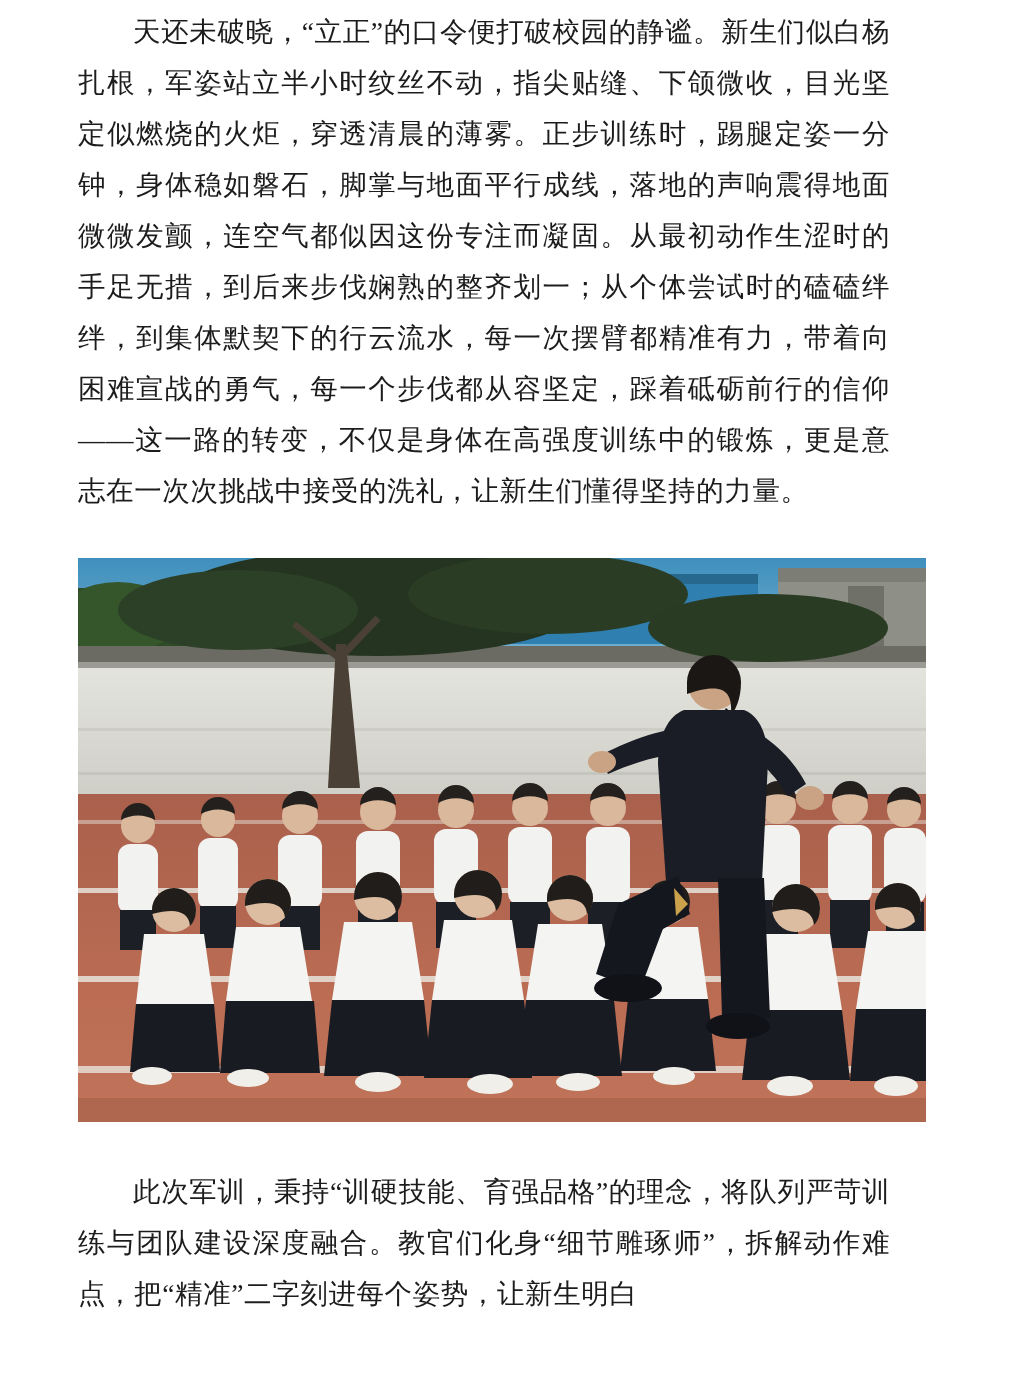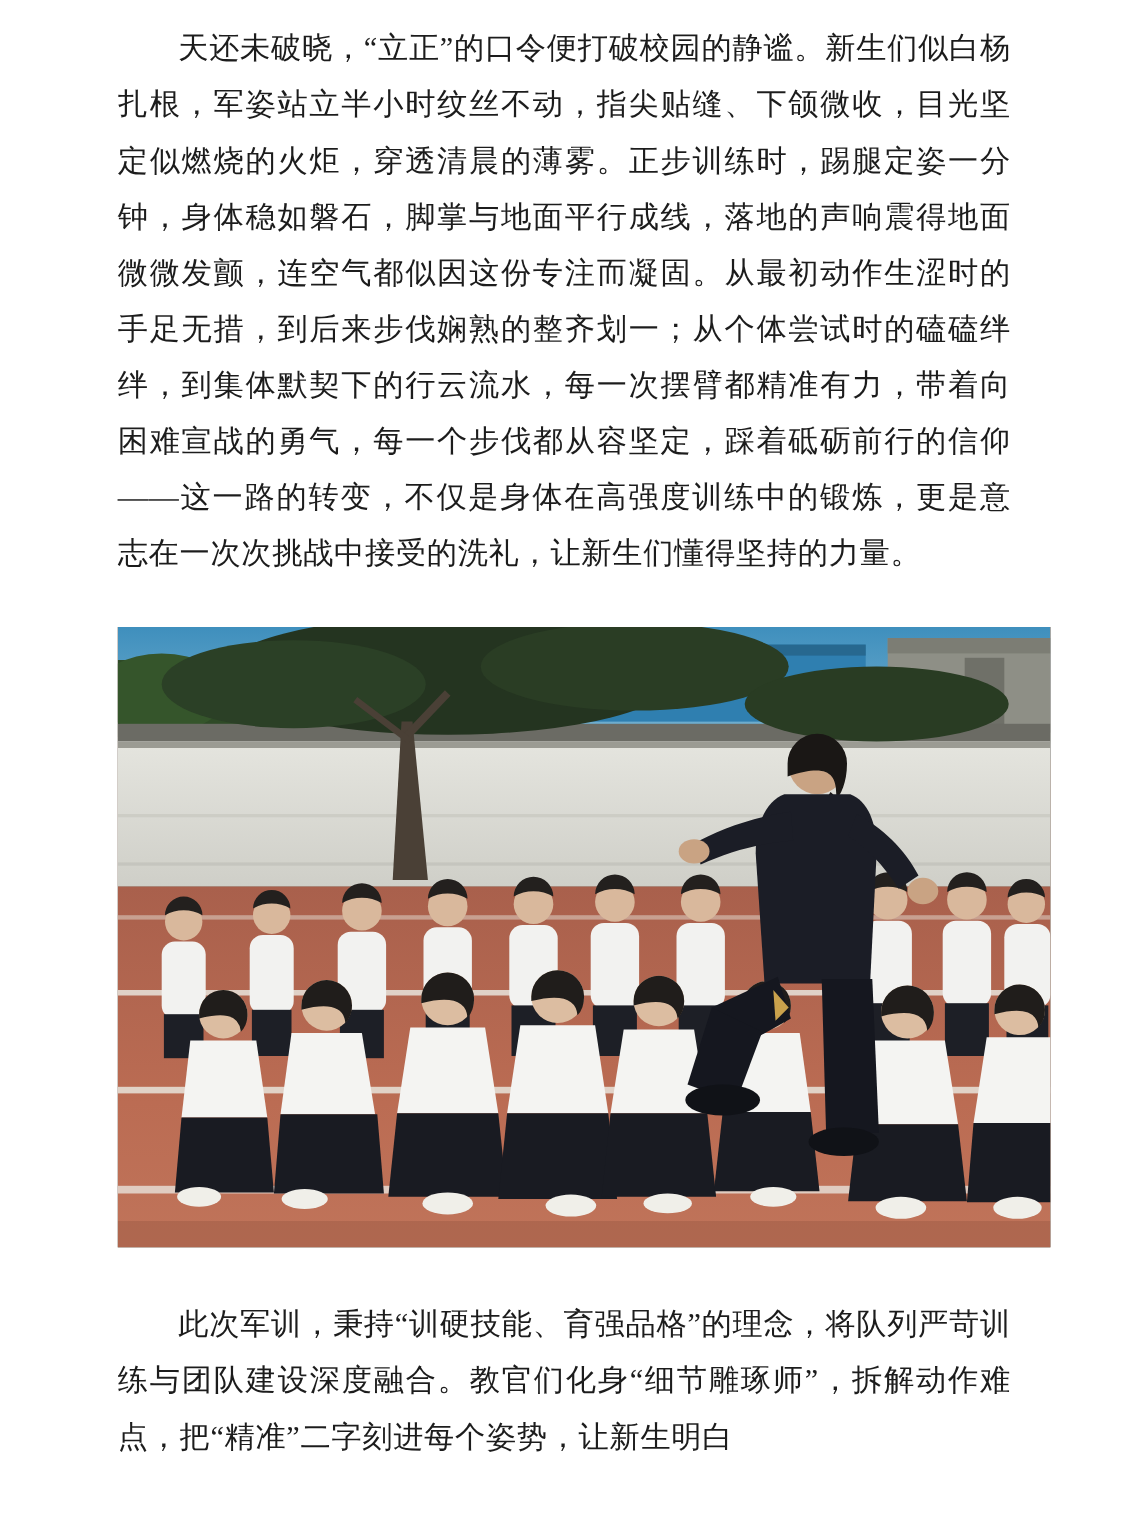--- a/index.html
+++ b/index.html
@@ -12,23 +12,22 @@
     height: 1384px;
     font-family: "Liberation Serif", "DejaVu Serif", serif;
     color: #1a1a1a;
     overflow: hidden;
     position: relative;
   }
   .page {
     width: 968px;
     height: 1384px;
     box-sizing: border-box;
-    padding: 16px 78px;
+    padding: 4px 78px;
     position: relative;
-    margin-left: 29px;
   }
   .para {
     font-size: 27.5px;
     line-height: 51px;
     text-align: justify;
     text-justify: inter-ideograph;
     letter-spacing: 0.6px;
     text-indent: 2em;
     margin: 0;
     color: #1c1c1c;

